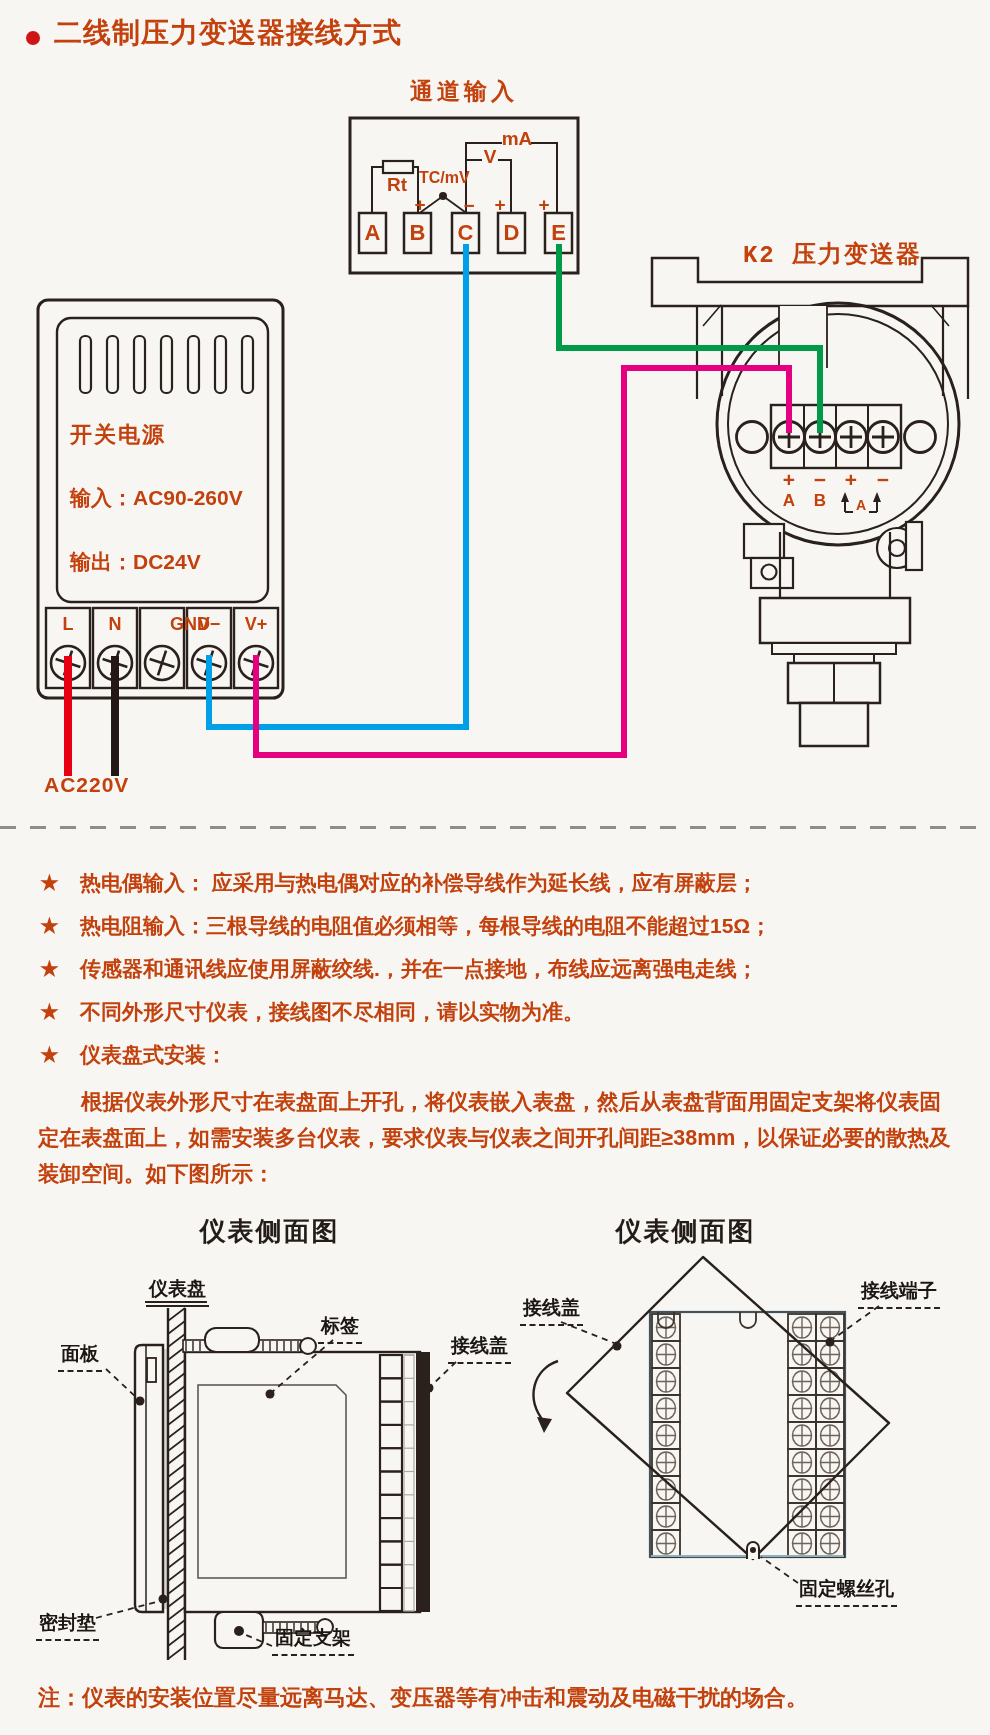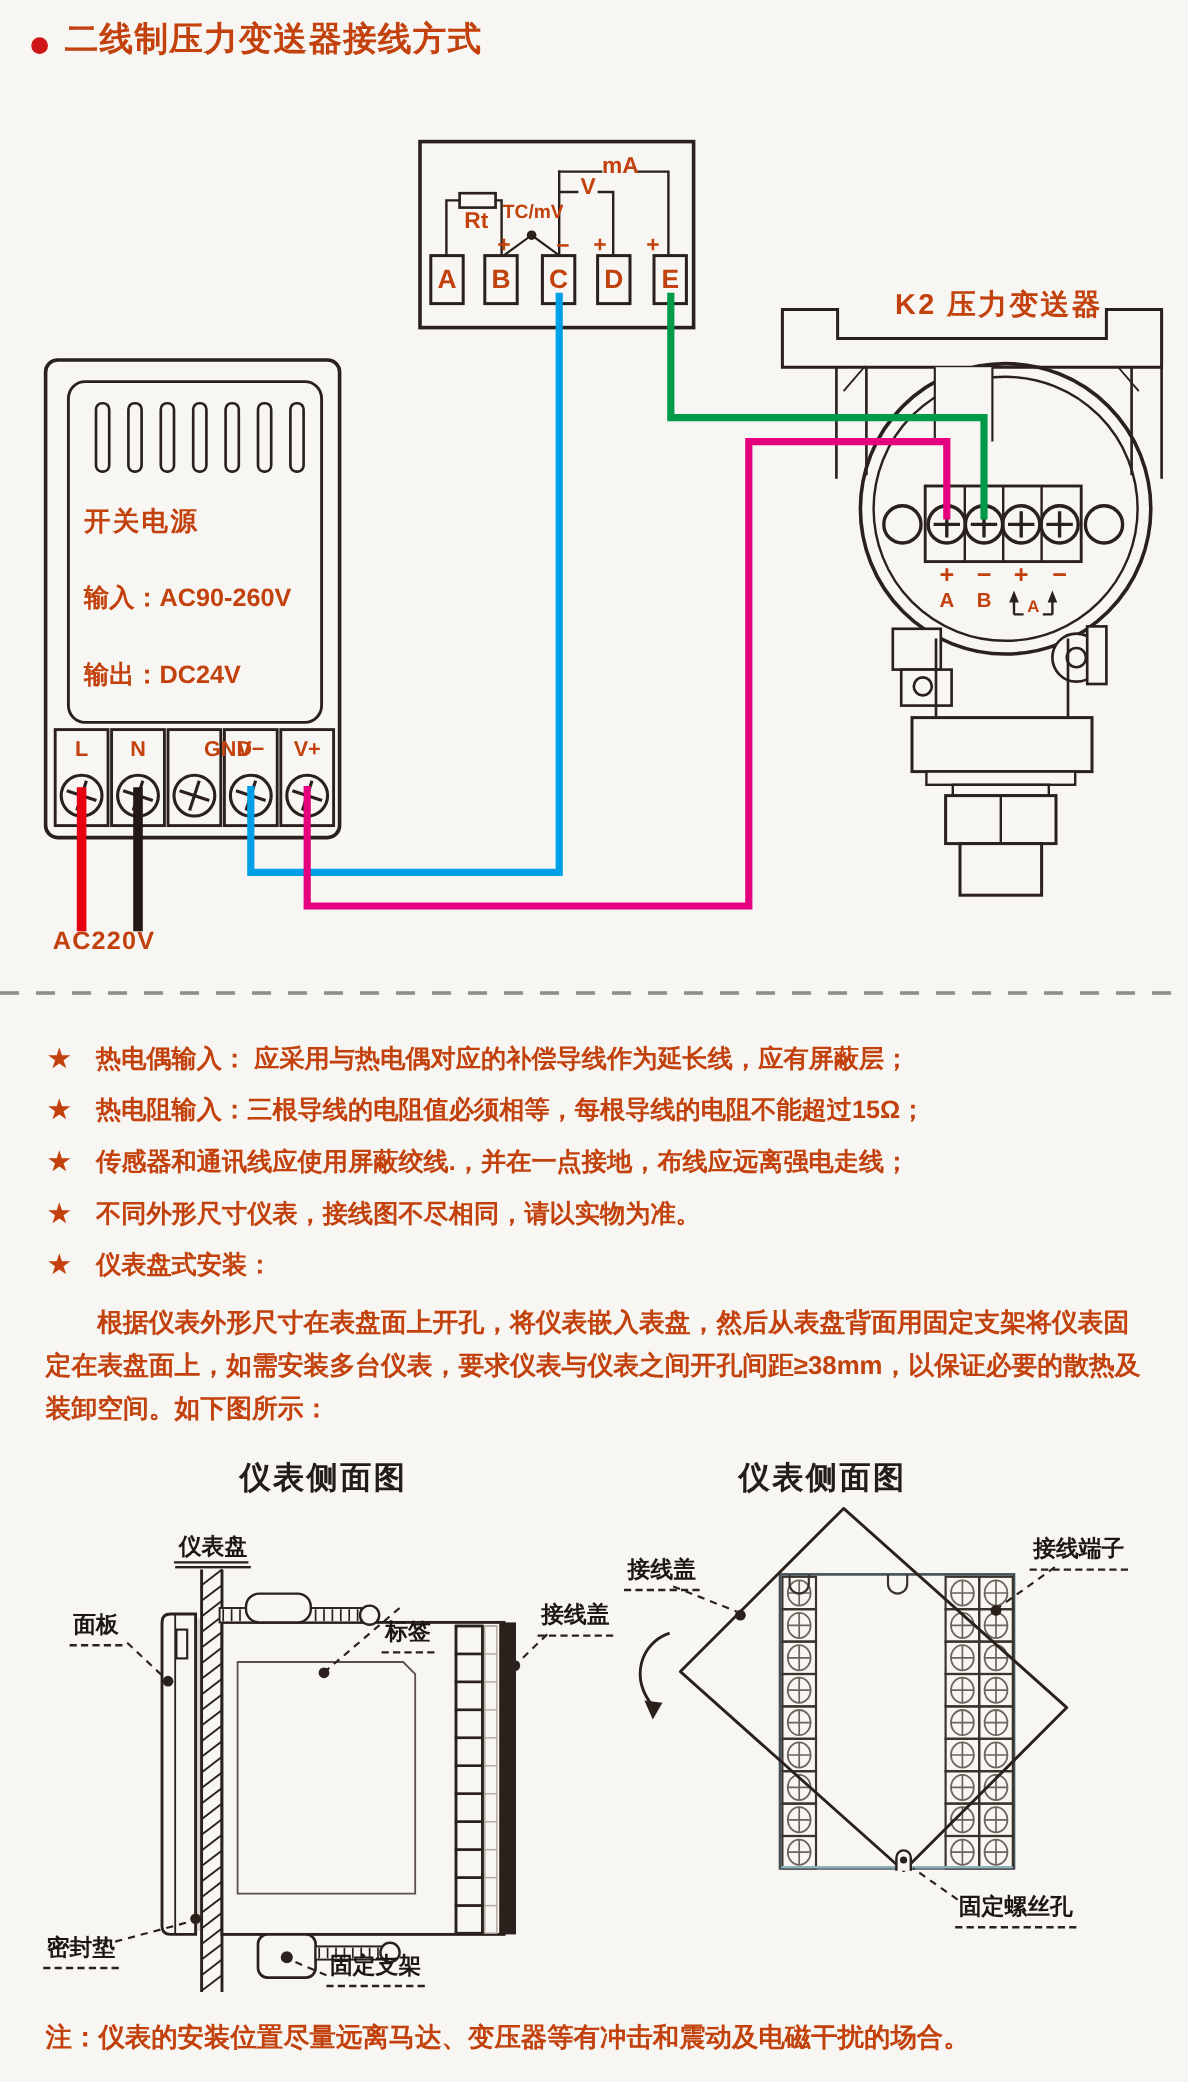--- a/index.html
+++ b/index.html
@@ -33,21 +33,21 @@
   
   .psu-name   { left:70px; top:420px; font-size:22px; letter-spacing:2px; }
   .psu-input  { left:70px; top:484px; font-size:21px; }
   .psu-output { left:70px; top:548px; font-size:21px; }
   .psu-term { top:611px; width:44px; height:26px; line-height:26px; text-align:center; font-size:18px; }
   .psu-t0 { left:46px; } .psu-t1 { left:93px; } .psu-t2 { left:140px;margin-left:28px; }
   .psu-t3 { left:187px; } .psu-t4 { left:234px; }
   .mains-label { left:44px; top:773px; font-size:21px; letter-spacing:1px; }
 
   
-  .tx-title { left:690px; top:238px; width:285px; text-align:center; font-size:24px; letter-spacing:2px; }
+  .tx-title { left:690px; top:238px; width:285px; text-align:center; font-size:24px; letter-spacing:2px;font-family:Liberation Mono, monospace; }
   .tx-sgn { top:468px; width:24px; text-align:center; font-size:21px; }
   .tx-s0 { left:777px; } .tx-s1 { left:808px; } .tx-s2 { left:839px; } .tx-s3 { left:871px; }
   .tx-ch { top:491px; width:24px; text-align:center; font-size:17px; }
   .tx-ca { left:777px; } .tx-cb { left:808px; }
   .tx-loop { left:852px; top:497px; width:18px; text-align:center; font-size:14px; }
 
   
   .divider { position:absolute; left:0; top:826px; width:990px; height:3px; z-index:2;
     background:repeating-linear-gradient(90deg,#8d8d8d 0 16px,transparent 16px 30px); }
 
@@ -63,21 +63,21 @@
     font-family:"Liberation Serif", serif; font-weight:700; font-size:26px;
     color:#241c17; letter-spacing:2px; }
   .fig-side-title { left:182px; top:1214px; }
   .fig-back-title { left:598px; top:1214px; }
 
   
   .anno { position:absolute; z-index:2; font-weight:700; font-size:19px; color:#1c1713;
     border-bottom:2.5px dashed #2b211c; padding:0 3px 3px; }
   .anno-solid { border-bottom-style:solid; border-bottom-width:2px;text-align:right; }
   .lbl-panel-board { left:146px; top:1276px; }
-  .lbl-tag         { left:318px; top:1347px; }
+  .lbl-tag         { left:318px; top:1313px; }
   .lbl-front-panel { left:58px;  top:1341px; }
   .lbl-cover-side  { left:448px; top:1333px; }
   .lbl-gasket      { left:36px;  top:1610px; }
   .lbl-bracket     { left:272px; top:1625px; }
   .lbl-cover-back  { left:520px; top:1295px; }
   .lbl-terminals   { left:858px; top:1278px; }
   .lbl-screw-hole  { left:796px; top:1576px; }
 
   .footer-note { left:38px; top:1683px; width:930px; font-size:22px; }
 </style>
@@ -390,20 +390,21 @@
         <path d="M798,1583 L761,1557"></path>
       </g>
       <circle cx="617" cy="1346" r="4.5" fill="#2b211c" stroke="none"></circle>
       <circle cx="830" cy="1342" r="4.5" fill="#2b211c" stroke="none"></circle>
     </g>
   </svg>
 
   <span class="hdr-dot"></span>
   <h1 class="txt hdr-title">二线制压力变送器接线方式</h1>
 
+  <div class="txt chan-title">通道输入</div>
   <div class="txt term term-a">A</div>
   <div class="txt term term-b">B</div>
   <div class="txt term term-c">C</div>
   <div class="txt term term-d">D</div>
   <div class="txt term term-e">E</div>
   <div class="txt rt-label">Rt</div>
   <div class="txt tc-label">TC/mV</div>
   <div class="txt v-label">V</div>
   <div class="txt ma-label">mA</div>
   <div class="txt sgn sgn-b">+</div>

